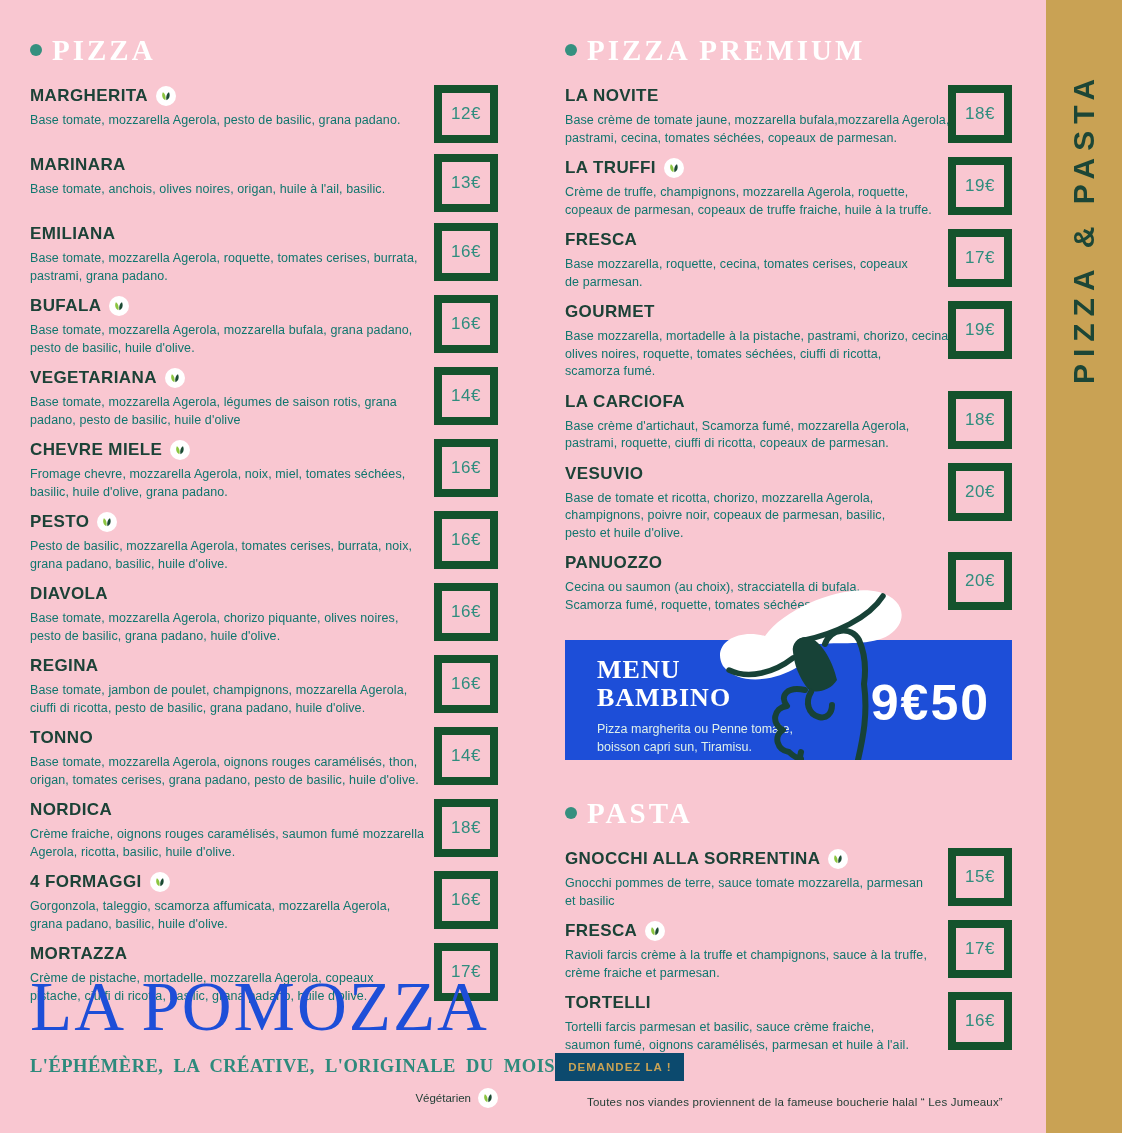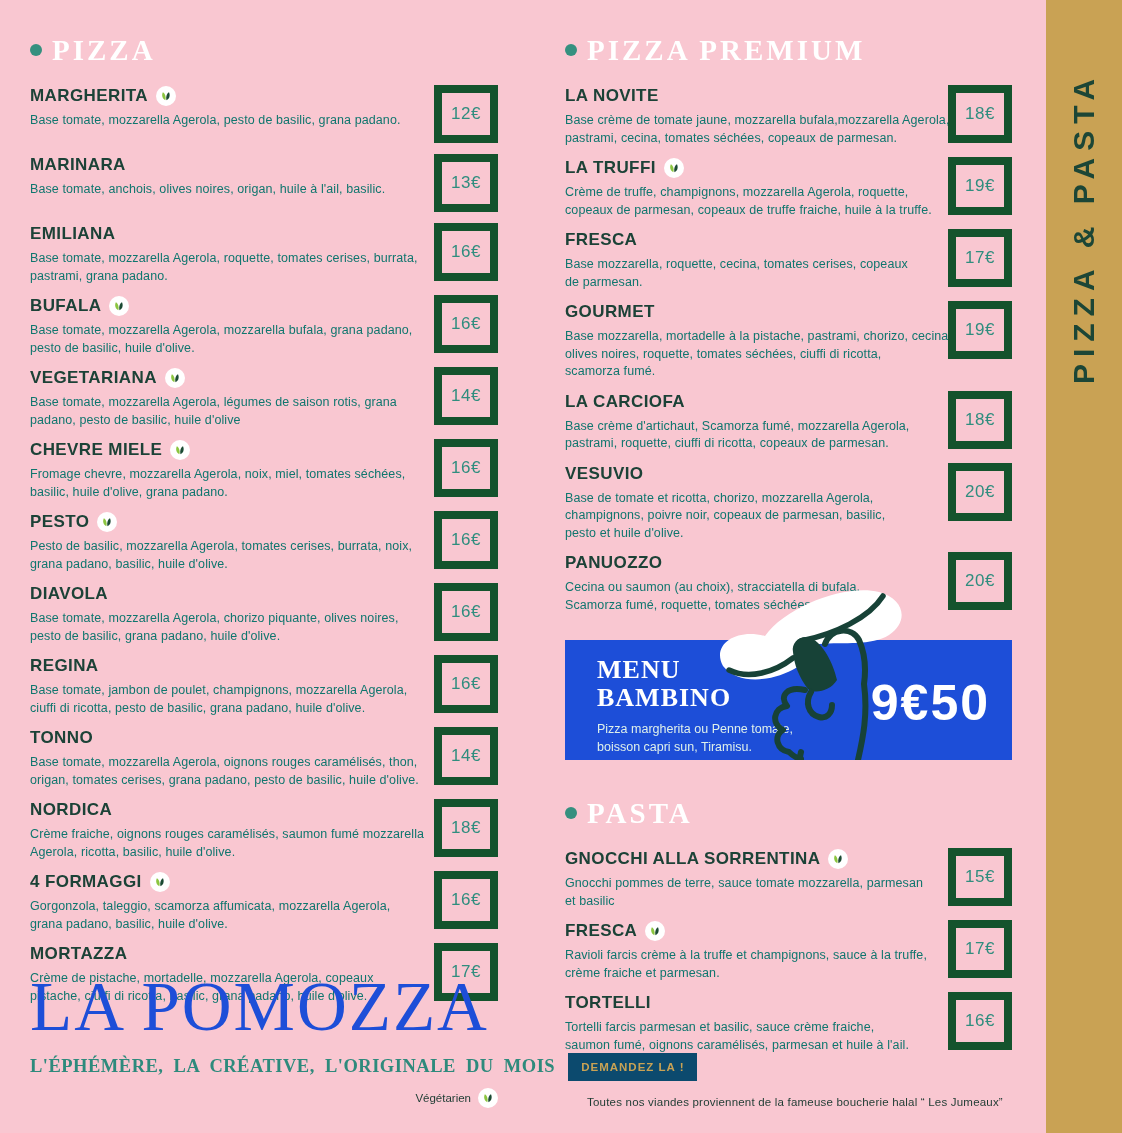--- a/index.html
+++ b/index.html
@@ -57,21 +57,21 @@
     font-size:50px;letter-spacing:2px;
   }
   .kids-illustration{position:absolute;left:148px;top:-58px;width:200px;height:178px;pointer-events:none;}
   .pasta-header{margin-top:36px;}
   
   .brand{position:absolute;left:30px;top:975px;width:470px;}
   .brand-logo{
     font-family:"Liberation Serif",serif;color:#1d4ed8;font-size:69px;
     line-height:.95;letter-spacing:2px;white-space:nowrap;
   }
-  .brand-row{display:flex;align-items:center;gap:13px;margin-top:12px;}
+  .brand-row{display:flex;align-items:center;margin-top:12px;}
   .brand-tagline{
     font-family:"Liberation Serif",serif;font-weight:bold;color:#2e8a7c;
     font-size:18.5px;letter-spacing:.5px;word-spacing:5px;white-space:nowrap;
   }
   .cta-button{
     background:#0c4a6e;color:#c9a254;font-size:11.5px;font-weight:bold;
     letter-spacing:1px;padding:8px 13px;border:none;white-space:nowrap;cursor:pointer;
     font-family:"Liberation Sans",sans-serif;
   }
   

